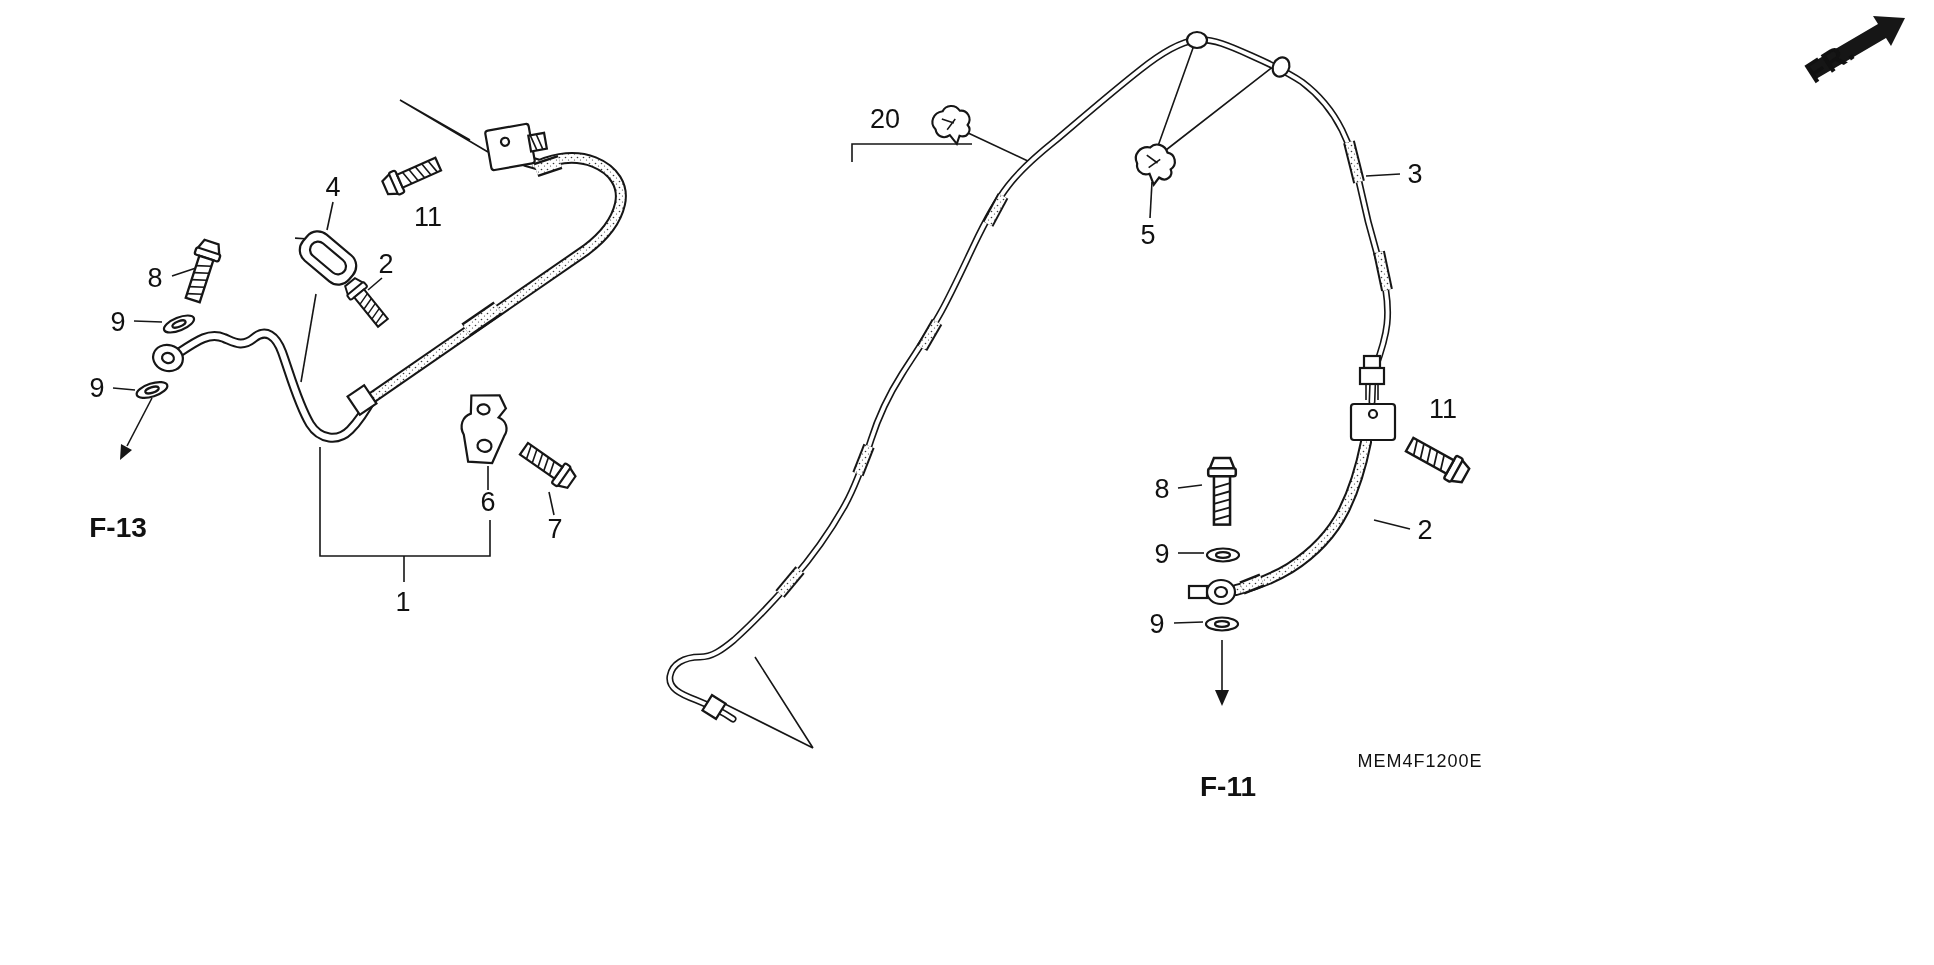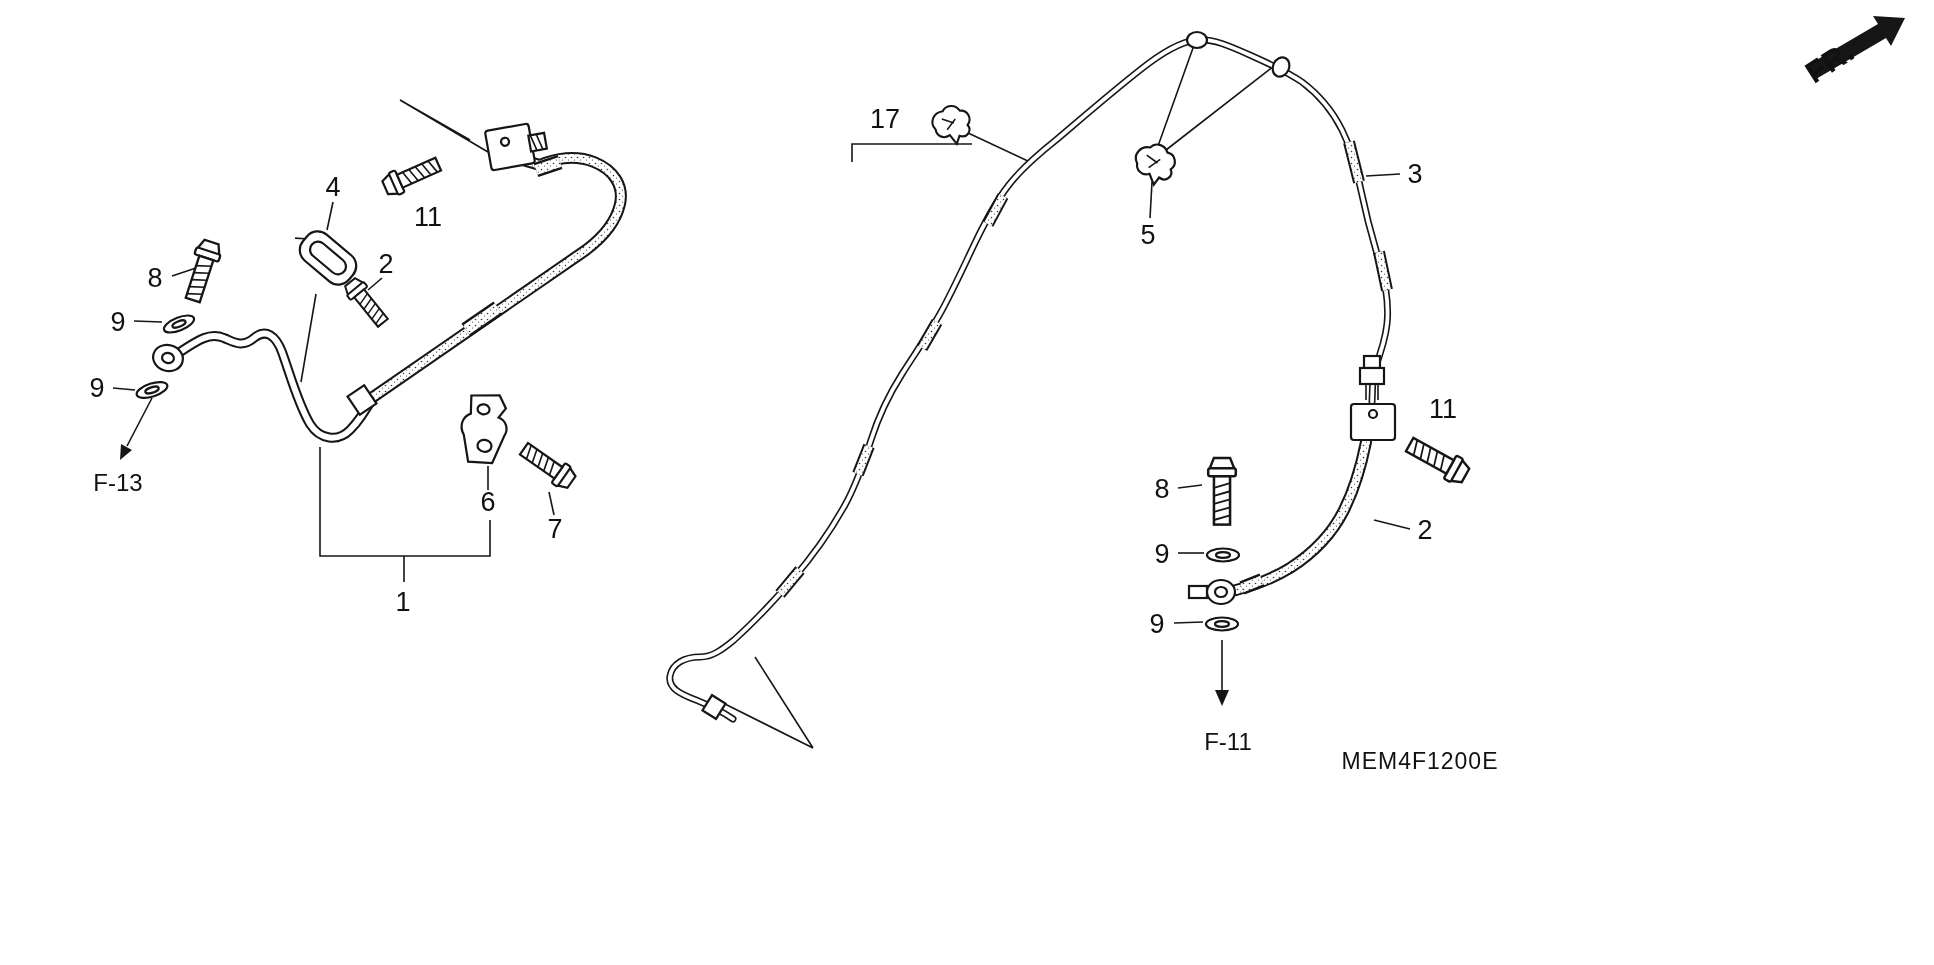--- a/index.html
+++ b/index.html
@@ -13,23 +13,23 @@
   }
   .stage svg { position: absolute; left: 0; top: 0; }
   .lbl {
     position: absolute;
     transform: translate(-50%, -50%);
     font-size: 27px;
     color: #111;
     white-space: nowrap;
     user-select: none;
   }
-  .lbl.ref { font-weight: 400; font-size: 24px; }
+  .lbl.ref { font-weight: 700; font-size: 28px; margin-top: 45px; }
   .lbl.fr  { font-weight: 700; font-size: 30px; transform: translate(-50%,-50%) rotate(-33deg); letter-spacing: 1px; }
-  .lbl.code { font-size: 23px; letter-spacing: 1px; }
+  .lbl.code { font-size: 18px; letter-spacing: 1px; }
   .part { fill: #fff; stroke: #161616; stroke-width: 2.2; }
   .thin { fill: none; stroke: #161616; stroke-width: 1.6; }
   .solid { fill: #161616; stroke: none; }
 </style>
 </head>
 <body>
 
 <div class="stage">
 
 <svg width="1934" height="965" viewBox="0 0 1934 965">
@@ -187,21 +187,21 @@
 
   <div class="lbl" style="left:333px; top:187px">4</div>
   <div class="lbl" style="left:428px; top:217px">11</div>
   <div class="lbl" style="left:155px; top:278px">8</div>
   <div class="lbl" style="left:386px; top:264px">2</div>
   <div class="lbl" style="left:118px; top:322px">9</div>
   <div class="lbl" style="left:97px; top:388px">9</div>
   <div class="lbl" style="left:488px; top:502px">6</div>
   <div class="lbl" style="left:555px; top:529px">7</div>
   <div class="lbl" style="left:403px; top:602px">1</div>
-  <div class="lbl" style="left:885px; top:119px">17</div>
+  <div class="lbl" style="left:885px; top:119px">20</div>
   <div class="lbl" style="left:1148px; top:235px">5</div>
   <div class="lbl" style="left:1415px; top:174px">3</div>
   <div class="lbl" style="left:1443px; top:409px">11</div>
   <div class="lbl" style="left:1162px; top:489px">8</div>
   <div class="lbl" style="left:1425px; top:530px">2</div>
   <div class="lbl" style="left:1162px; top:554px">9</div>
   <div class="lbl" style="left:1157px; top:624px">9</div>
 
   <div class="lbl ref" style="left:118px; top:483px">F-13</div>
   <div class="lbl ref" style="left:1228px; top:742px">F-11</div>

